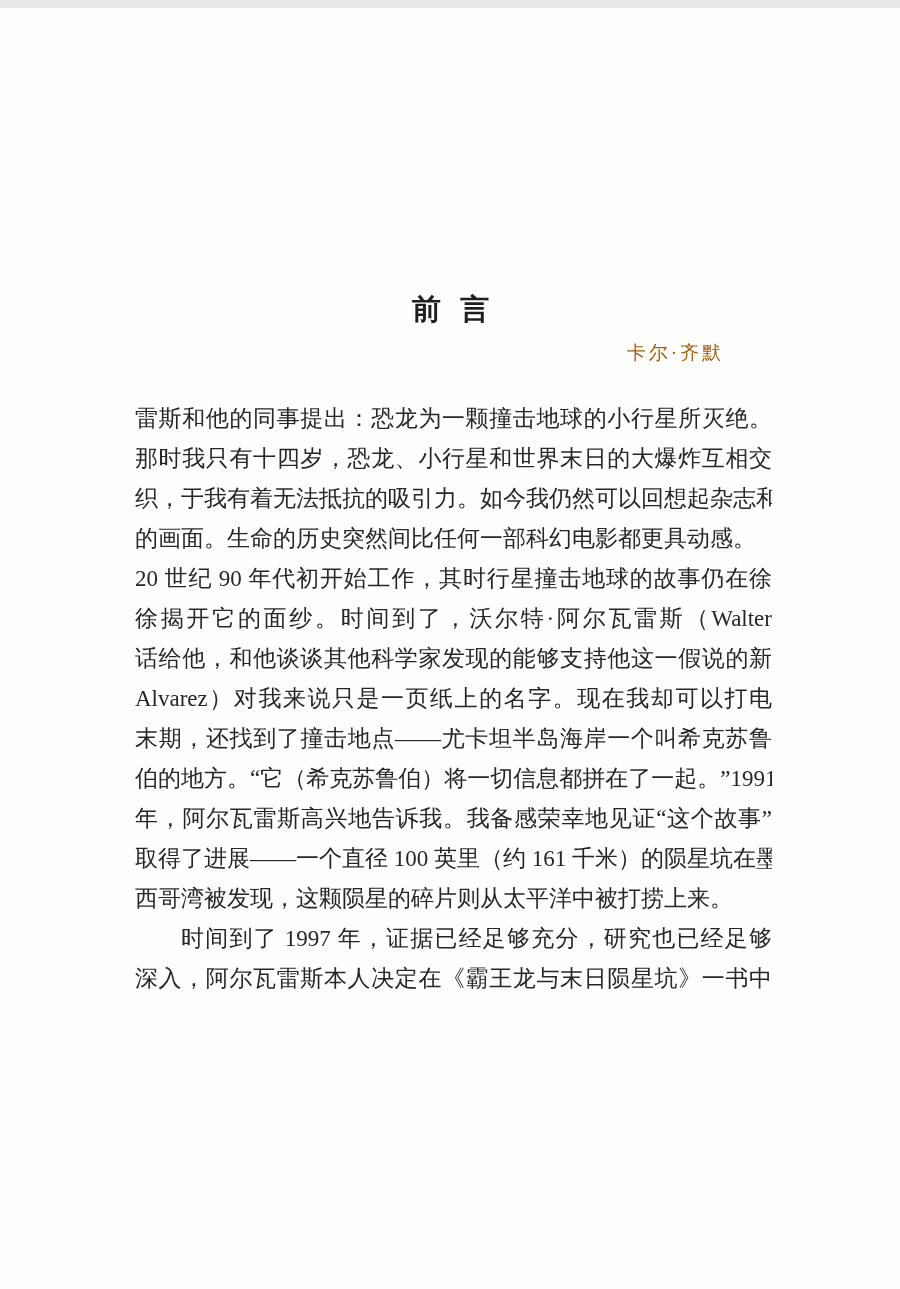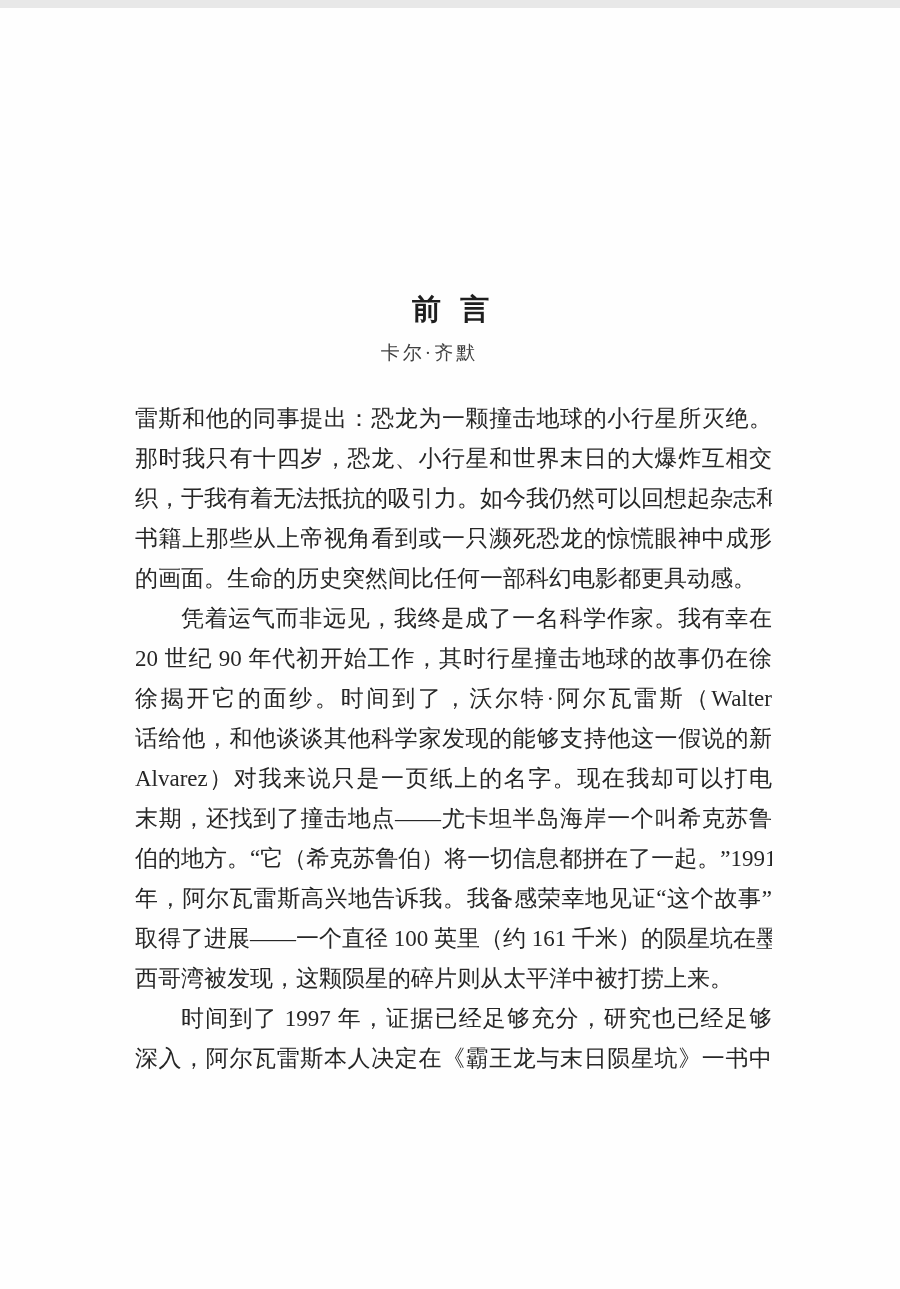--- a/index.html
+++ b/index.html
@@ -23,26 +23,26 @@
   .title {
     text-align: center;
     font-size: 29px;
     font-weight: 600;
     letter-spacing: 6px;
     line-height: 36px;
     margin-bottom: 13px;
     color: #1e1e1e;
   }
   .author {
-    text-align: center;
+    text-align: right;
     padding-right: 48px;
     font-size: 19px;
     letter-spacing: 3px;
     line-height: 26px;
-    color: #404040;
+    color: #a16207;
     margin-bottom: 33px;
   }
   .body-text { width: 100%; }
   .line {
     font-size: 23px;
     line-height: 40px;
     height: 40px;
     text-align: justify;
     text-align-last: justify;
     overflow: hidden;
@@ -60,26 +60,24 @@
     <div class="title">前  言</div>
 
     <div class="author">卡尔·齐默</div>
 
     <div class="body-text">
 
       <div>
         <div class="line">雷斯和他的同事提出：恐龙为一颗撞击地球的小行星所灭绝。</div>
         <div class="line">那时我只有十四岁，恐龙、小行星和世界末日的大爆炸互相交</div>
         <div class="line">织，于我有着无法抵抗的吸引力。如今我仍然可以回想起杂志和</div>
-        <div class="line">书籍上那些从上帝视角看到或一只濒死恐龙的惊慌眼神中成形</div>
         <div class="line para-end">的画面。生命的历史突然间比任何一部科幻电影都更具动感。</div>
       </div>
 
       <div>
-        <div class="line para-start">凭着运气而非远见，我终是成了一名科学作家。我有幸在</div>
         <div class="line">20 世纪 90 年代初开始工作，其时行星撞击地球的故事仍在徐</div>
         <div class="line">徐揭开它的面纱。时间到了，沃尔特·阿尔瓦雷斯（Walter</div>
         <div class="line">话给他，和他谈谈其他科学家发现的能够支持他这一假说的新</div>
         <div class="line">Alvarez）对我来说只是一页纸上的名字。现在我却可以打电</div>
         <div class="line">末期，还找到了撞击地点——尤卡坦半岛海岸一个叫希克苏鲁</div>
         <div class="line">伯的地方。“它（希克苏鲁伯）将一切信息都拼在了一起。”1991</div>
         <div class="line">年，阿尔瓦雷斯高兴地告诉我。我备感荣幸地见证“这个故事”</div>
         <div class="line">取得了进展——一个直径 100 英里（约 161 千米）的陨星坑在墨</div>
         <div class="line para-end">西哥湾被发现，这颗陨星的碎片则从太平洋中被打捞上来。</div>
       </div>

